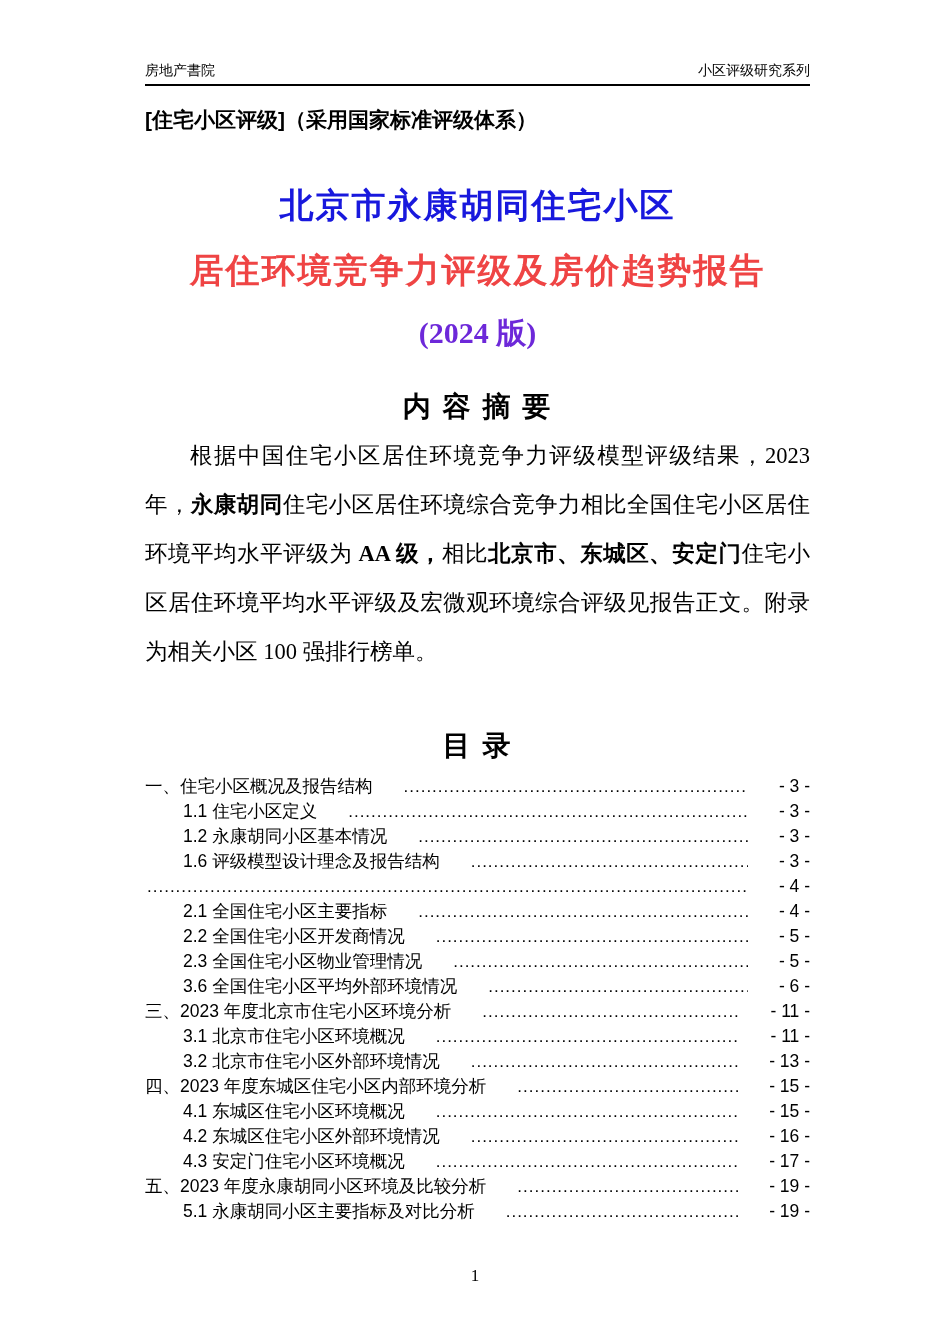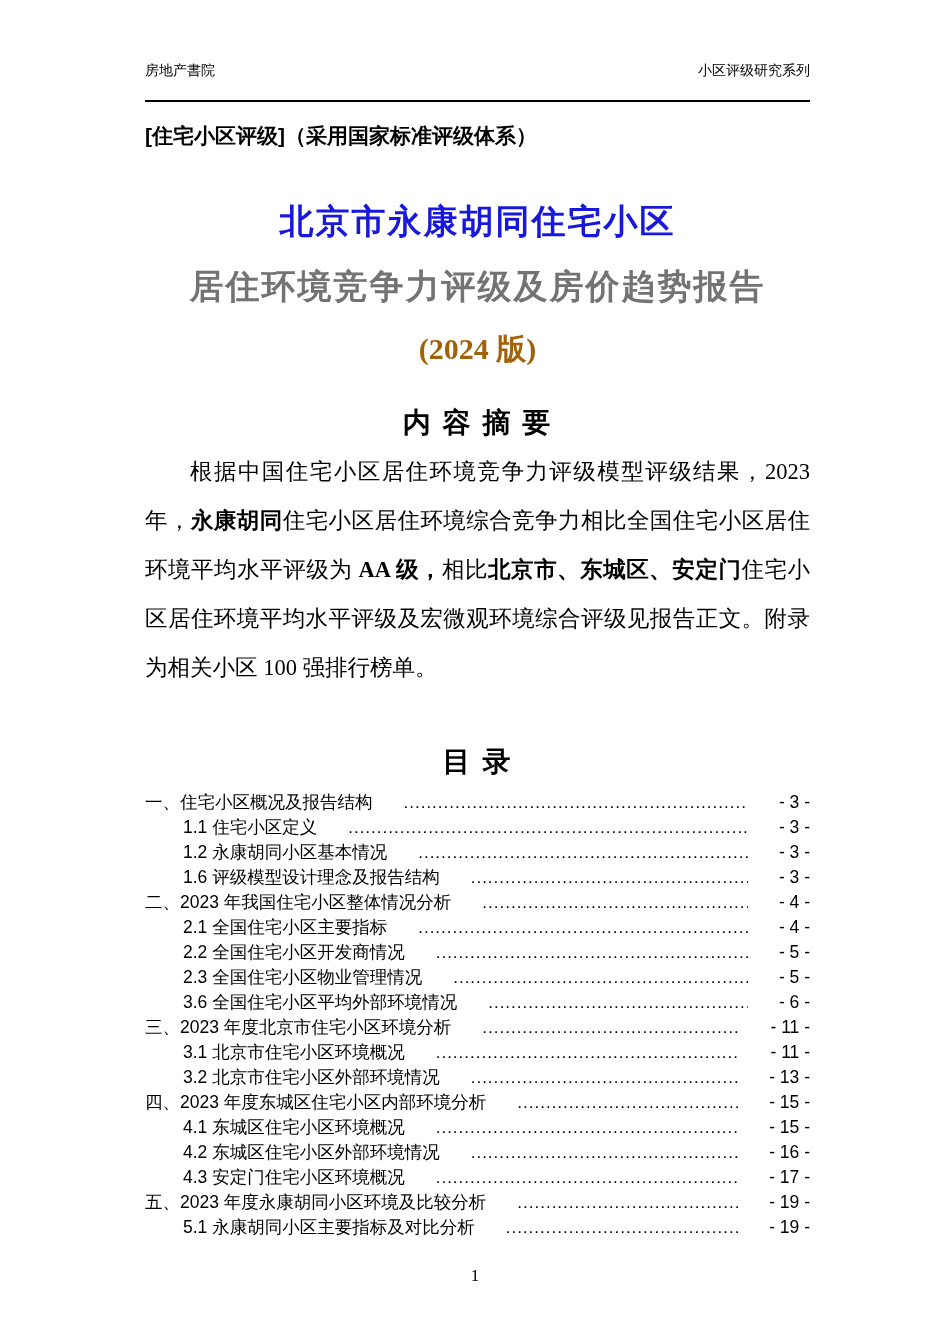--- a/index.html
+++ b/index.html
@@ -17,21 +17,21 @@
   .inner {
     padding: 62px 140px 0 145px;
   }
   
   .running-header {
     display: flex;
     justify-content: space-between;
     align-items: flex-end;
     font-family: "Liberation Sans", sans-serif;
     font-size: 14px;
-    padding-bottom: 20px;
+    padding-bottom: 4px;
     border-bottom: 2.5px solid #000000;
   }
   
   .subheader {
     margin-top: 20px;
     font-family: "Liberation Sans", sans-serif;
     font-weight: bold;
     font-size: 21px;
     line-height: 28px;
   }
@@ -123,22 +123,22 @@
   <div class="inner">
 
     <div class="running-header">
       <span>房地产書院</span>
       <span>小区评级研究系列</span>
     </div>
 
     <div class="subheader">[住宅小区评级]（采用国家标准评级体系）</div>
 
     <h1 class="title-line" style="color: rgb(24, 24, 221);">北京市永康胡同住宅小区</h1>
-    <h1 class="title-line" style="color: #737373;">居住环境竞争力评级及房价趋势报告</h1>
-    <div class="edition" style="color: #a16207; text-align: center;">(2024 版)</div>
+    <h1 class="title-line" style="color: #ef4444;">居住环境竞争力评级及房价趋势报告</h1>
+    <div class="edition" style="color: #6d28d9; text-align: center;">(2024 版)</div>
 
     <h2 class="section-heading">内 容 摘 要</h2>
     <p class="abstract" id="abstract-paragraph"><span>根据中国住宅小区居住环境竞争力评级模型评级结果，2023 年，</span><span class="b">永康胡同</span><span>住宅小区居住环境综合竞争力相比全国住宅小区居住环境平均水平评级为 </span><span class="b">AA 级，</span><span>相比</span><span class="b">北京市、东城区、安定门</span><span>住宅小区居住环境平均水平评级及宏微观环境综合评级见报告正文。附录为相关小区 100 强排行榜单。</span></p>
 
     <h2 class="section-heading toc-heading">目 录</h2>
     <div class="toc" id="toc-list">
         <div class="toc-row level-1">
           <span class="toc-label">一、住宅小区概况及报告结构</span>
           <span class="leader"></span>
           <span class="toc-page">- 3 -</span>
@@ -152,21 +152,20 @@
           <span class="toc-label">1.2 永康胡同小区基本情况</span>
           <span class="leader"></span>
           <span class="toc-page">- 3 -</span>
         </div>
         <div class="toc-row level-2">
           <span class="toc-label">1.6 评级模型设计理念及报告结构</span>
           <span class="leader"></span>
           <span class="toc-page">- 3 -</span>
         </div>
         <div class="toc-row level-1">
-          <span class="toc-label">二、2023 年我国住宅小区整体情况分析</span>
           <span class="leader"></span>
           <span class="toc-page">- 4 -</span>
         </div>
         <div class="toc-row level-2">
           <span class="toc-label">2.1 全国住宅小区主要指标</span>
           <span class="leader"></span>
           <span class="toc-page">- 4 -</span>
         </div>
         <div class="toc-row level-2">
           <span class="toc-label">2.2 全国住宅小区开发商情况</span>

